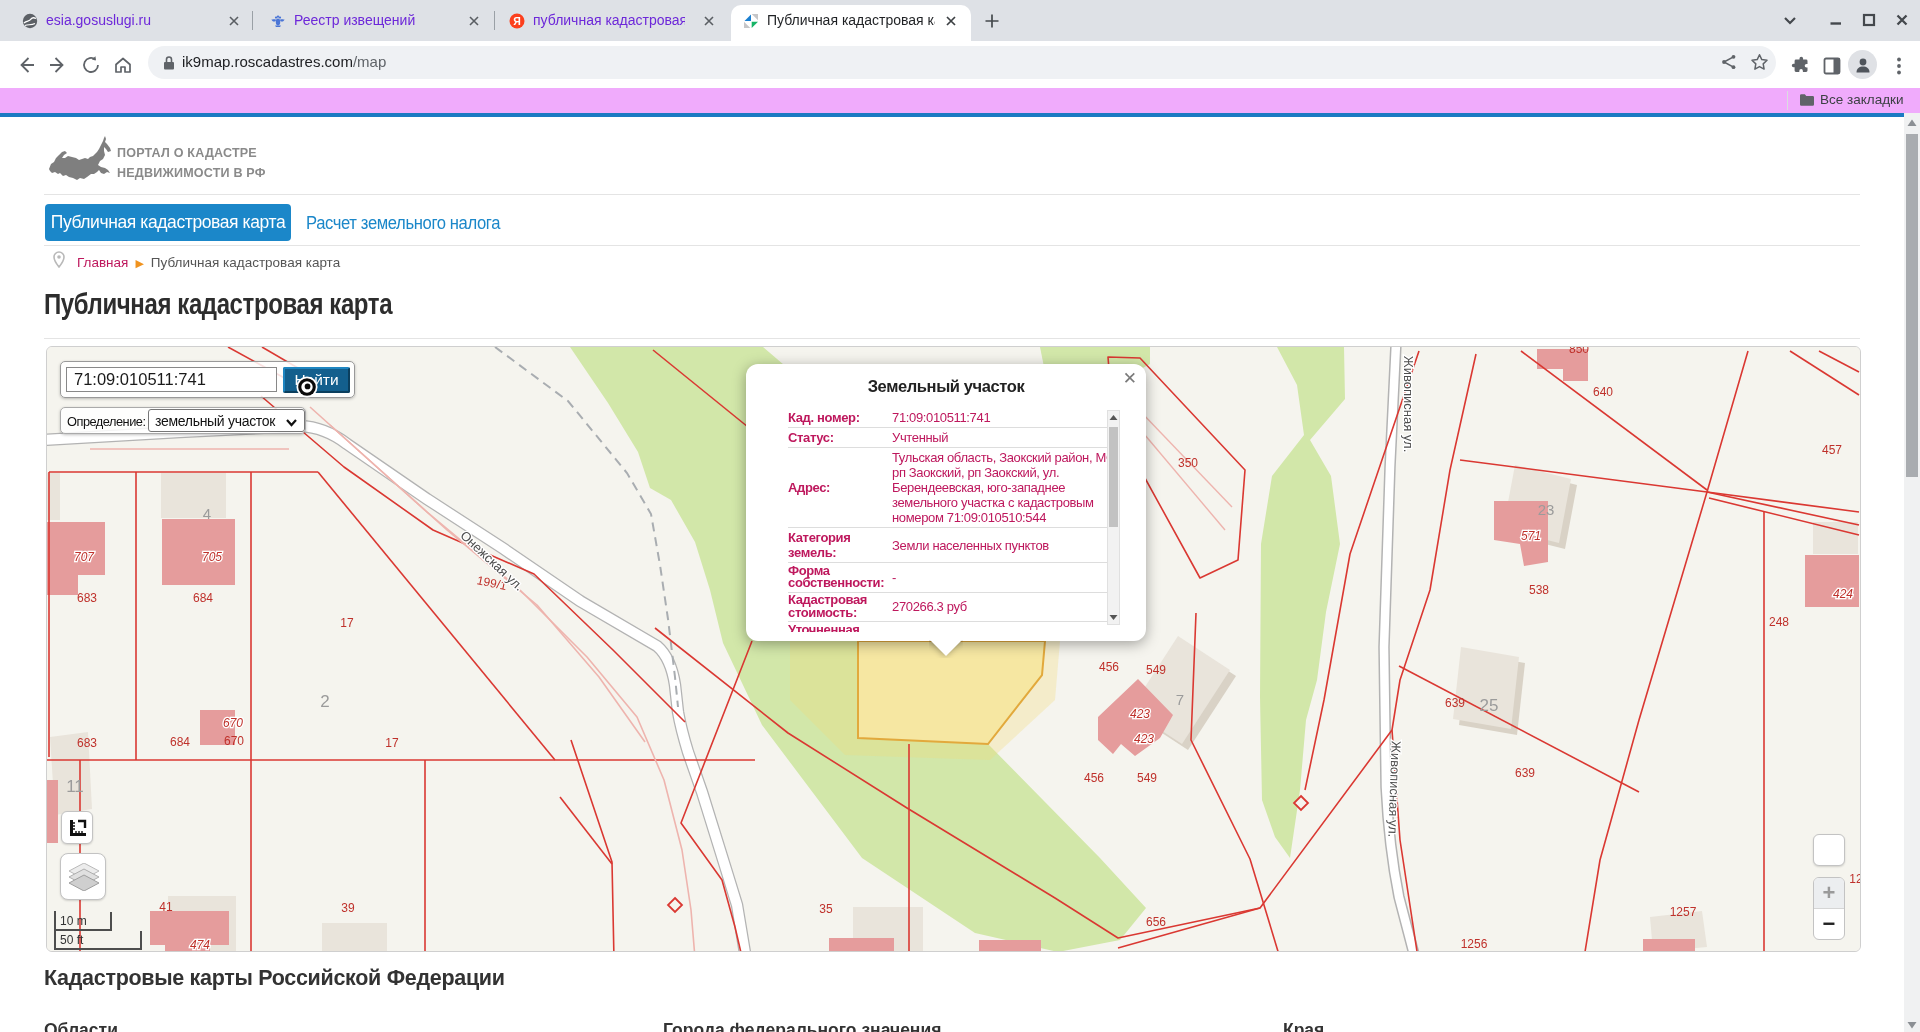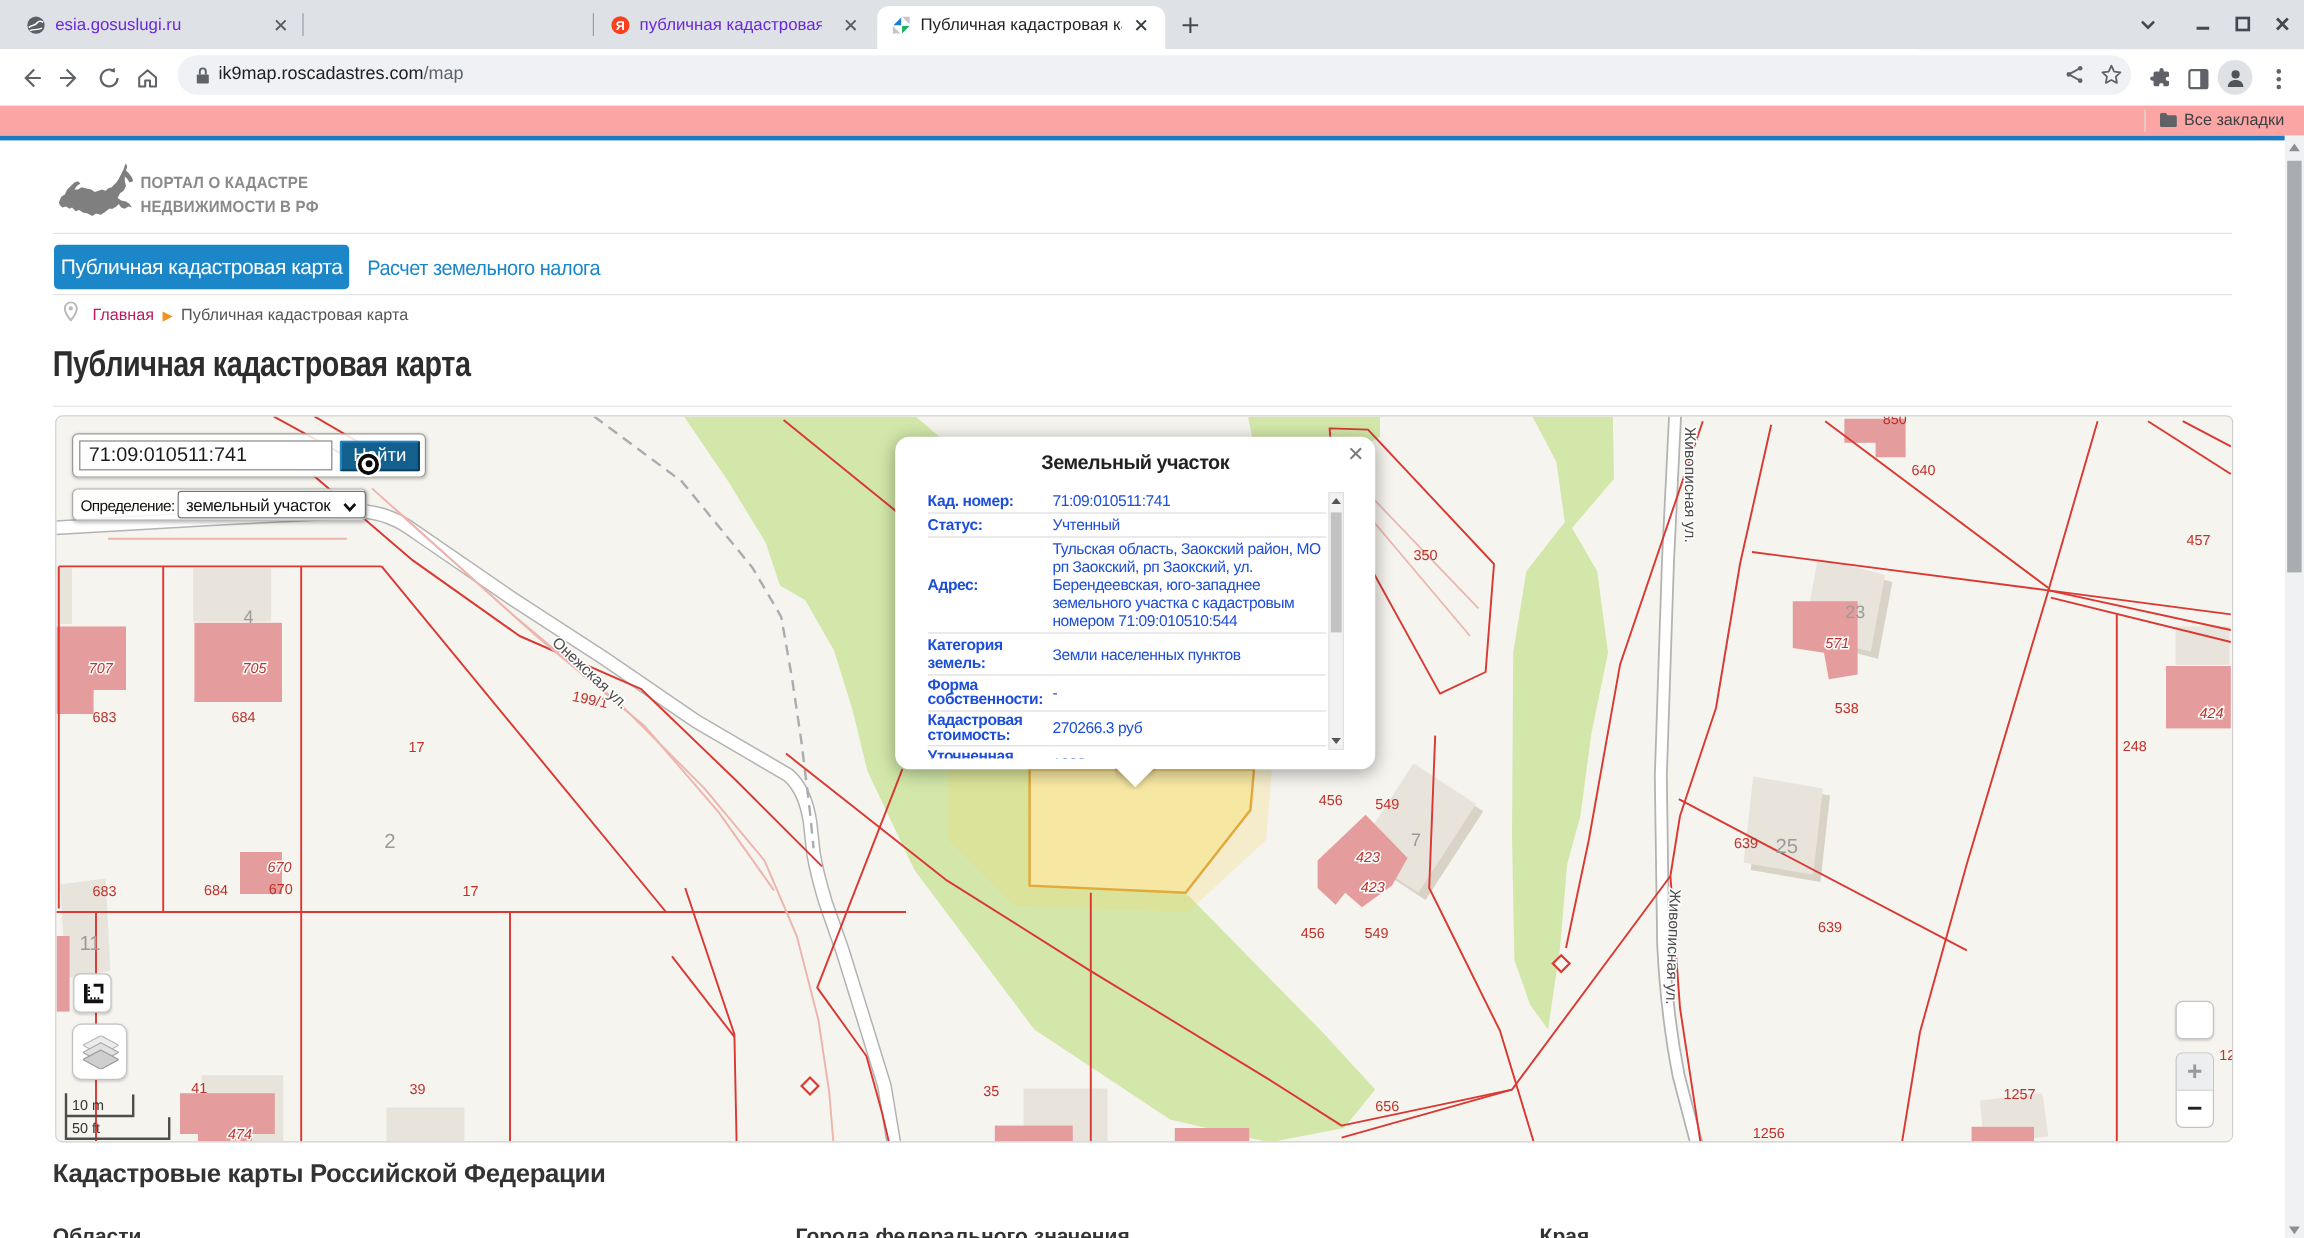--- a/index.html
+++ b/index.html
@@ -17,21 +17,21 @@
 #activetab { position:absolute; left:731px; top:5px; width:240px; height:36px; background:#fff; border-radius:10px 10px 0 0; }
 #newtab { position:absolute; left:984px; top:13px; width:16px; height:16px; }
 .winctl { position:absolute; top:10px; width:20px; height:20px; }
 
 #toolbar { position:absolute; left:0; top:41px; width:1596px; height:47px; background:#fff; }
 .navic { position:absolute; top:13px; width:22px; height:22px; }
 #omnibox { position:absolute; left:148px; top:5px; width:1628px; height:33px; background:#eff1f4; border-radius:17px; }
 #urltext { position:absolute; left:34px; top:7px; font-size:15px; color:#202124; }
 #urltext span { color:#5f6368; }
 
-#bmbar { position:absolute; left:0; top:88px; width:1920px; height:25px; background:#fca5a5; }
+#bmbar { position:absolute; left:0; top:88px; width:1920px; height:25px; background:#f0abfc; }
 #bmbar .sep { position:absolute; left:1787px; top:3px; width:1px; height:19px; background:#dadce0; }
 #allbm { position:absolute; left:1820px; top:4px; font-size:13.5px; color:#3c4043; }
 
 
 #page { position:absolute; left:0; top:113px; width:1904px; height:919px; background:#fff; overflow:hidden; }
 #blueline { position:absolute; left:0; top:0; width:1904px; height:4px; background:#1c7ac2; }
 
 #logo { position:absolute; left:49px; top:136px; }
 .logotxt { position:absolute; left:117px; font-size:13.5px; font-weight:bold; color:#8a8a8a; letter-spacing:0.2px; transform:scaleX(0.93); transform-origin:0 0; }
 .hr { position:absolute; left:44px; width:1816px; height:1px; background:#e4e4e4; }
@@ -69,22 +69,22 @@
 #defsel { position:absolute; left:87px; top:1px; width:157px; height:23px; background:#fff; border:1px solid #777;
   border-radius:3px; font-size:14px; color:#111; padding-left:6px; line-height:22px; letter-spacing:-0.3px; }
 #defsel svg { position:absolute; right:6px; top:6px; }
 
 #cursor { left:296px; top:376px; width:22px; height:22px; }
 
 #popup { left:746px; top:364px; width:400px; height:277px; background:#fff; border-radius:12px;
   box-shadow:0 3px 14px rgba(0,0,0,0.35); }
 #popup .x { position:absolute; right:9px; top:4px; font-size:17px; color:#7a7a7a; font-weight:normal; }
 #popup .ttl { position:absolute; left:0; top:13px; width:100%; text-align:center; font-size:16.5px; font-weight:bold; color:#222; letter-spacing:-0.4px;}
-#ptable { position:absolute; left:27px; top:44px; width:332px; height:224px; overflow:hidden;
-  font-size:13px; color:#1d4ed8; letter-spacing:-0.35px; }
+#ptable { position:absolute; left:42px; top:44px; width:332px; height:224px; overflow:hidden;
+  font-size:13px; color:#be185d; letter-spacing:-0.35px; }
 #ptable table { border-collapse:collapse; width:332px; }
 #ptable td { vertical-align:middle; border-bottom:1px solid #ddd; padding:2px 0 2px 0; line-height:15px; }
 #ptable td.l { font-weight:bold; width:104px; padding-right:8px; }
 #ptable tr.c td { padding:1.5px 0; }
 #ptable tr.c td.l { line-height:12.8px; }
 #pscroll { position:absolute; left:361px; top:46px; width:13px; height:215px; background:#f2f2f2; border:1px solid #e0e0e0; }
 #pscroll .th { position:absolute; left:1px; top:16px; width:9px; height:100px; background:#c2c2c2; }
 #ptail { left:929px; top:640px; width:34px; height:18px; overflow:hidden; }
 #ptail::after { content:""; position:absolute; left:5px; top:-13px; width:24px; height:24px; background:#fff;
   transform:rotate(45deg); box-shadow:0 1px 6px rgba(0,0,0,0.3); }
@@ -113,20 +113,35 @@
           <path d="M2 10 C5 7 7 9 9 6 C10.5 4 12 4.5 14 5.5" stroke="#fff" stroke-width="1.3" fill="none"></path>
           <path d="M3 12.5 C6 11 9 12.5 13 10.5" stroke="#fff" stroke-width="1.1" fill="none"></path>
         </svg>
     <div class="ttl" style="width:160px;">esia.gosuslugi.ru</div>
     <svg class="cls" style="left:216px;" viewBox="0 0 16 16">
           <path d="M4 4 L12 12 M12 4 L4 12" stroke="#5a5e63" stroke-width="1.6"></path>
         </svg>
   </div>
   <div class="tabsep" style="left:252px;"></div>
 
+  <div class="tab" style="left:258px; width:232px;">
+    <svg class="fav" viewBox="0 0 16 16">
+          <ellipse cx="8" cy="9" rx="2.2" ry="3.4" fill="#4a75d6"></ellipse>
+          <path d="M5.8 8 C3.5 9.5 2.2 8 1.4 6.4 C3 6.8 4 6 5.8 6.6 Z" fill="#4a75d6"></path>
+          <path d="M10.2 8 C12.5 9.5 13.8 8 14.6 6.4 C13 6.8 12 6 10.2 6.6 Z" fill="#4a75d6"></path>
+          <circle cx="6" cy="4.6" r="1.1" fill="#4a75d6"></circle>
+          <circle cx="10" cy="4.6" r="1.1" fill="#4a75d6"></circle>
+          <circle cx="8" cy="3.6" r="1.2" fill="#4a75d6"></circle>
+          <path d="M5 12.6 L11 12.6 L10 14 L6 14 Z" fill="#4a75d6"></path>
+        </svg>
+    <div class="ttl" style="width:150px;">Реестр извещений</div>
+    <svg class="cls" style="left:208px;" viewBox="0 0 16 16">
+          <path d="M4 4 L12 12 M12 4 L4 12" stroke="#5a5e63" stroke-width="1.6"></path>
+        </svg>
+  </div>
   <div class="tabsep" style="left:494px;"></div>
 
   <div class="tab" style="left:497px; width:230px;">
     <svg class="fav" viewBox="0 0 16 16">
           <circle cx="8" cy="8" r="7.5" fill="#fc3f1d"></circle>
           <text x="8" y="12" text-anchor="middle" font-size="10.5" font-weight="bold" fill="#fff" font-family="Liberation Sans">Я</text>
         </svg>
     <div class="ttl" style="width:152px;">публичная кадастровая ка</div>
     <svg class="cls" style="left:204px;" viewBox="0 0 16 16">
           <path d="M4 4 L12 12 M12 4 L4 12" stroke="#5a5e63" stroke-width="1.6"></path>

